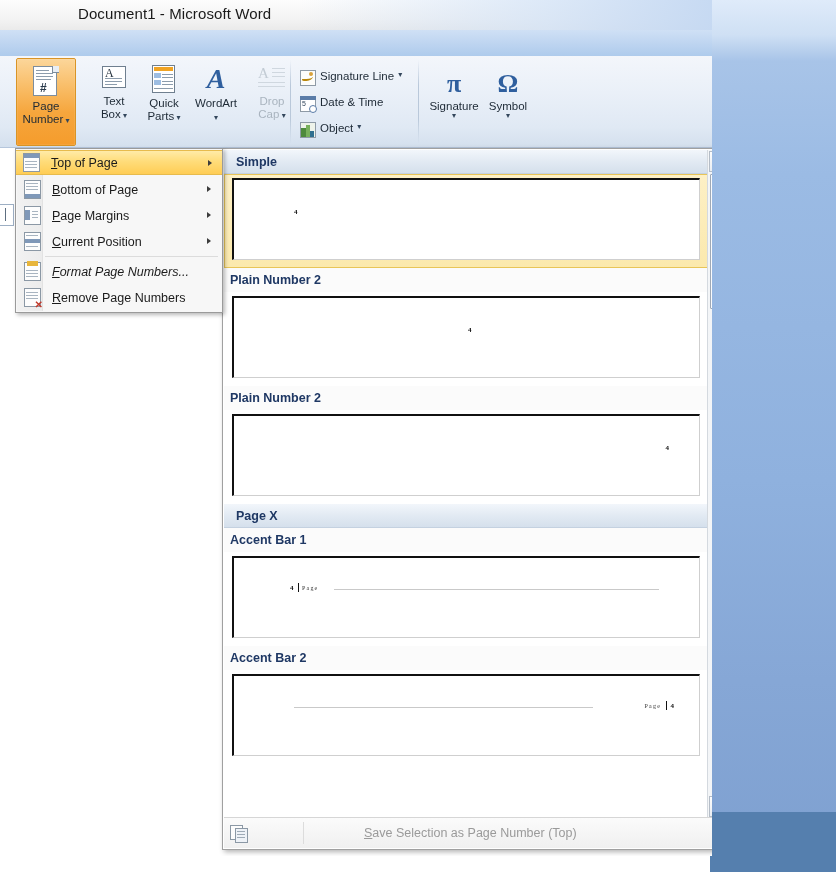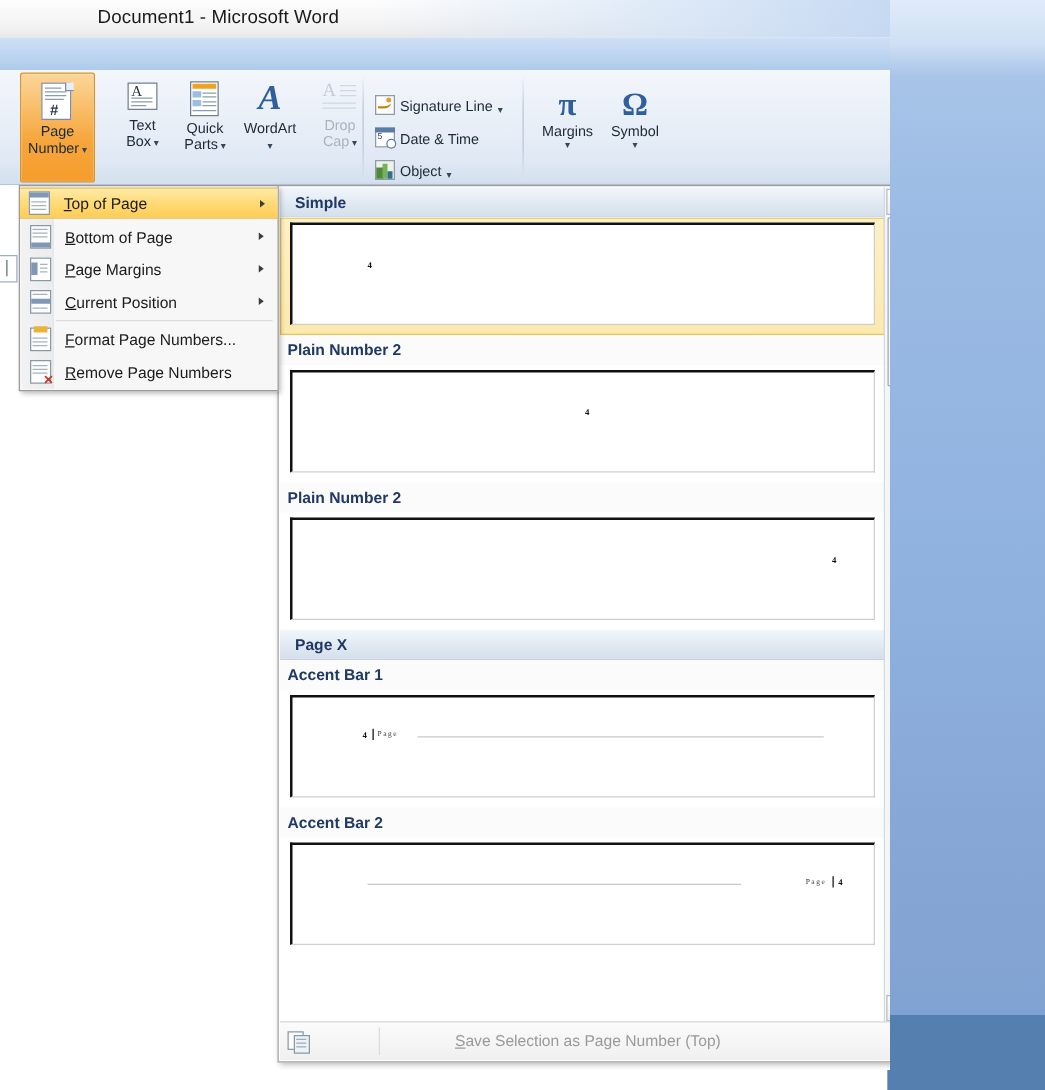--- a/index.html
+++ b/index.html
@@ -125,21 +125,21 @@
     position: relative; width: 28px; height: 28px;
     font-family: "Liberation Serif", serif; font-size: 28px; line-height: 28px;
     font-style: italic; font-weight: bold; color: #2f5f9e; text-align: center;
   }
   .dc-icon { position: relative; width: 28px; height: 26px; }
   .dc-A { position: absolute; left: 0; top: 0; font-size: 15px; color: #c3ccd5; font-family: "Liberation Serif", serif; }
   .dc-line { position: absolute; left: 14px; height: 1px; background: #cfd7df; width: 13px; }
 
   
   .rb-small {
-    position: absolute; height: 22px; display: flex; align-items: flex-end;
+    position: absolute; height: 22px; display: flex; align-items: flex-start;
     font-size: 11.5px; color: #1d2935; white-space: nowrap; cursor: default;
   }
   .rb-small .ico {
     position: relative; width: 16px; height: 16px; margin-right: 4px; flex: 0 0 16px;
   }
   .rb-small .caret { font-size: 8px; color: #34475c; margin-left: 4px; }
   .sig-ico { position: absolute; inset: 0; background: #fdfdfb; border: 1px solid #8e9aa6; }
   .sig-swoosh {
     position: absolute; left: 2px; top: 3px; width: 11px; height: 8px;
     border-bottom: 2px solid #b8860b; border-radius: 0 0 60% 20%;
@@ -433,21 +433,21 @@
           <span class="ob-g3"></span>
       </span>
       <span>Object</span>
       <span class="caret">▾</span>
     </div>
 
     <div class="group-sep" style="left:418px;"></div>
 
     <div class="eq-sym" style="left:430px; top:14px;">
       <span class="eq-glyph">π</span>
-      <span class="eq-lbl">Margins</span>
+      <span class="eq-lbl">Signature</span>
       <span class="eq-caret">▾</span>
     </div>
     <div class="eq-sym" style="left:484px; top:14px;">
       <span class="eq-glyph">Ω</span>
       <span class="eq-lbl">Symbol</span>
       <span class="eq-caret">▾</span>
     </div>
   </div>
 
   <div class="menu">
@@ -495,21 +495,21 @@
           <span class="mi-band" style="top:7px;"></span>
         <span class="mi-ln" style="top:3px;"></span>
           <span class="mi-ln" style="top:14px;"></span>
       </span>
       <span class="mi-lbl"><u>C</u>urrent Position</span>
       <span class="mi-arrow"></span>
     </div>
 
     <div class="menu-sep" style="top:107px;"></div>
 
-    <div class="menu-item" style="top:110px;">
+    <div class="menu-item" style="top:110px;font-style:italic;">
       <span class="mi-ico">
         <span class="mi-page"></span>
           <span class="mi-gold"></span>
         <span class="mi-ln" style="top:8px;"></span>
           <span class="mi-ln" style="top:11px;"></span>
           <span class="mi-ln" style="top:14px;"></span>
       </span>
       <span class="mi-lbl"><u>F</u>ormat Page Numbers...</span>
     </div>
 

